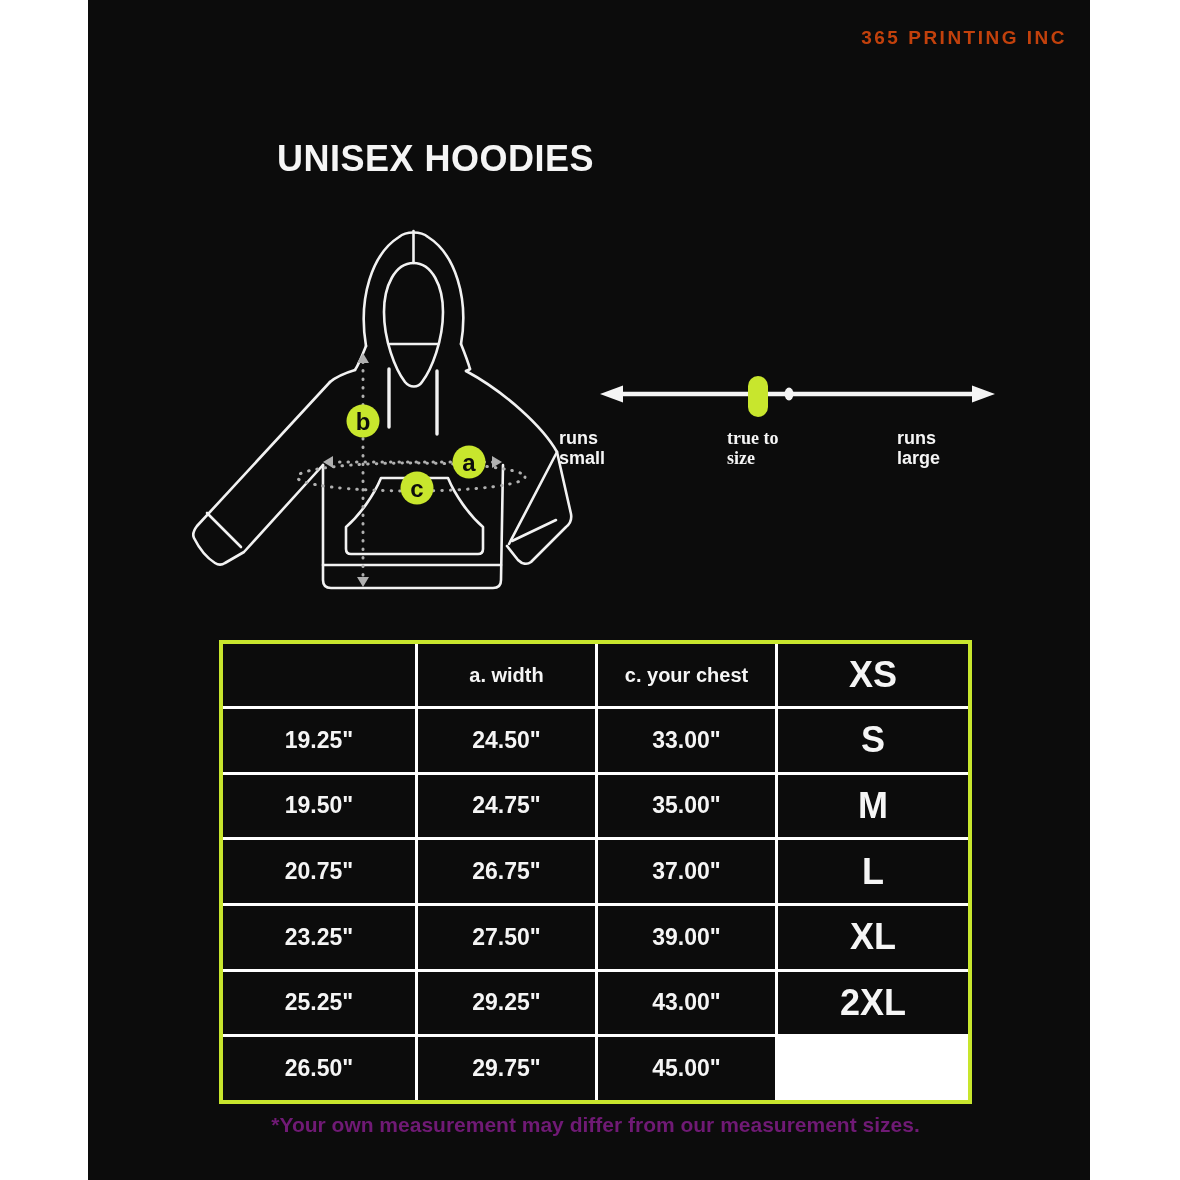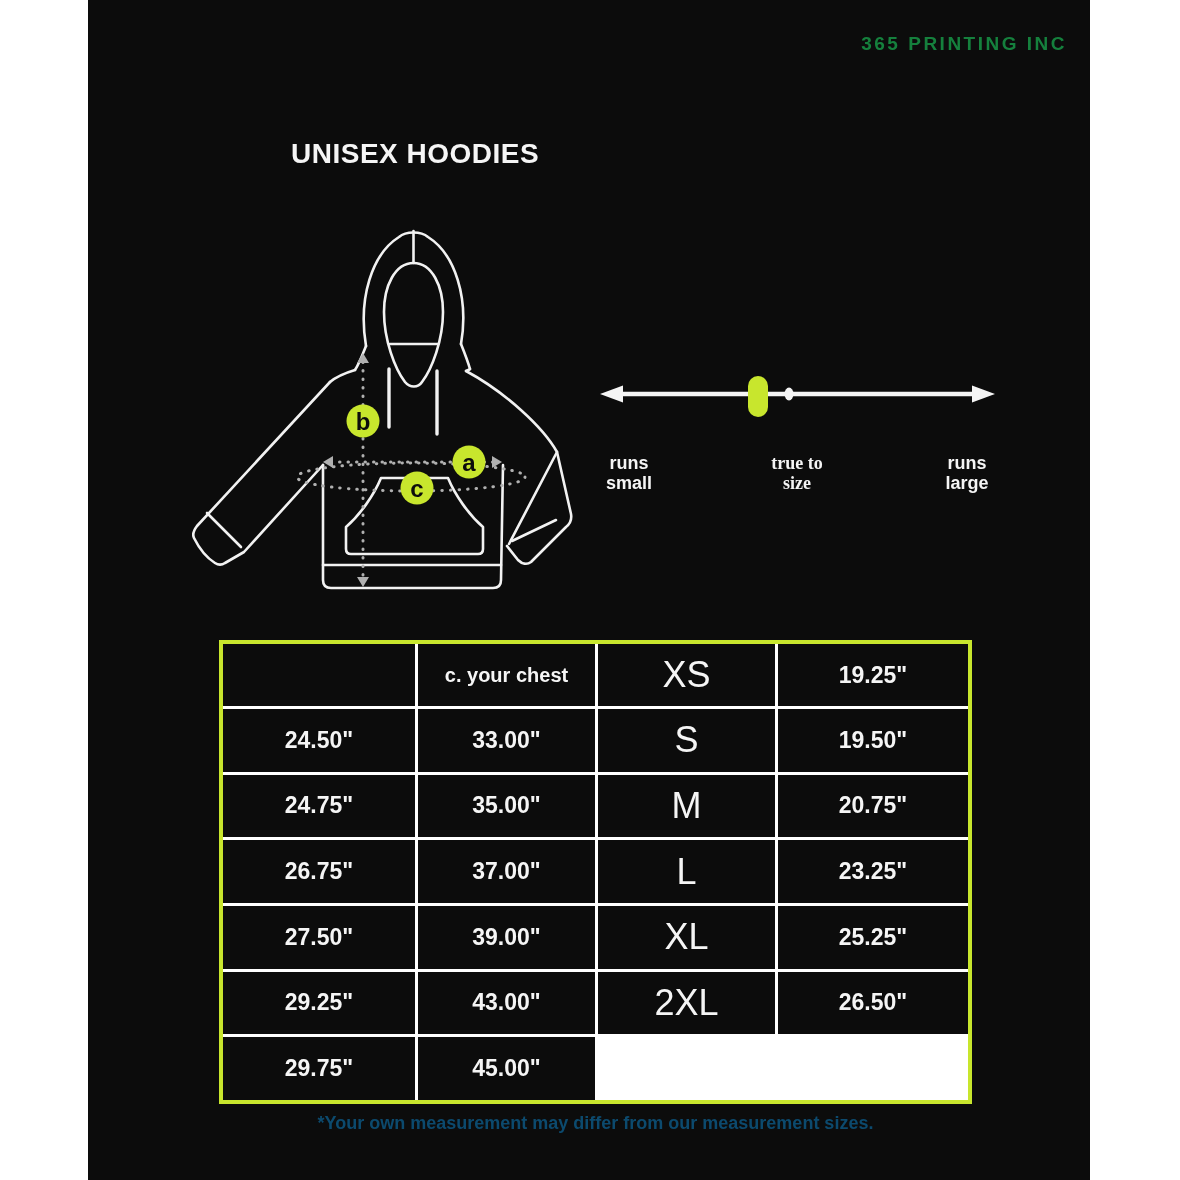--- a/index.html
+++ b/index.html
@@ -3,60 +3,60 @@
 <meta charset="utf-8">
 <style>
   html,body { margin:0; padding:0; }
   .page {
     position:relative; width:1180px; height:1180px; background:#ffffff;
     font-family:"Liberation Sans", sans-serif; overflow:hidden;
   }
   .canvas { position:absolute; left:88px; top:0; width:1002px; height:1180px; background:#0c0c0c; }
 
   .brand {
-    position:absolute; top:33px; right:113px; color:#15803d;
+    position:absolute; top:27px; right:113px; color:#c2410c;
     font-size:19px; font-weight:bold; letter-spacing:2.5px; white-space:nowrap;
   }
   .title {
     position:absolute; left:150px; top:56px; color:#c8e62d;
     font-size:66px; font-weight:bold; letter-spacing:1px; white-space:nowrap;
   }
   .subtitle {
-    position:absolute; left:291px; top:138px; color:#f5f5f5;
-    font-size:28px; font-weight:bold; letter-spacing:0.5px; white-space:nowrap;
+    position:absolute; left:277px; top:138px; color:#f5f5f5;
+    font-size:36px; font-weight:bold; letter-spacing:0.5px; white-space:nowrap;
   }
 
   .diagram-svg { position:absolute; left:170px; top:222px; width:420px; height:380px; }
   .scale-svg   { position:absolute; left:590px; top:360px; width:420px; height:65px; }
 
   .scale-label {
-    position:absolute; top:453px; width:140px; text-align:center;
+    position:absolute; top:428px; width:140px; text-align:left;
     color:#f5f5f5; font-weight:bold; font-size:18px; line-height:20px;
   }
   .scale-label.left   { left:559px; }
   .scale-label.center { left:727px;font-family:Liberation Serif, serif; }
   .scale-label.right  { left:897px; }
 
   .size-table {
     position:absolute; left:219px; top:640px; width:753px; height:464px;
     box-sizing:border-box; border:4px solid #c8e62d; background:#ffffff;
     display:grid; grid-template-columns:192px 177px 177px 1fr;
     grid-template-rows:62px repeat(6, 1fr); gap:3px;
   }
   .cell {
     background:#0c0c0c; color:#f5f5f5; display:flex;
     align-items:center; justify-content:center; white-space:nowrap;
   }
   .cell.head { font-size:20px; font-weight:bold; }
-  .cell.size { font-size:36px; font-weight:normal; }
+  .cell.size { font-size:36px; font-weight:bold; }
   .cell.val  { font-size:23px; font-weight:bold; }
 
   .footnote {
     position:absolute; left:219px; top:1113px; width:753px; text-align:center;
-    color:#0c4a6e; font-size:18px; font-weight:bold; white-space:nowrap;
+    color:#701a75; font-size:21px; font-weight:bold; white-space:nowrap;
   }
 </style>
 </head>
 <body>
 
 <div class="page">
   <div class="canvas"></div>
 
   <div class="brand">365 PRINTING INC</div>
   <div class="subtitle">UNISEX HOODIES</div>
@@ -134,20 +134,21 @@
     <div>true to</div>
     <div>size</div>
   </div>
   <div class="scale-label right">
     <div>runs</div>
     <div>large</div>
   </div>
 
   <div class="size-table">
     <div class="cell head"></div>
+    <div class="cell head">a. width</div>
     <div class="cell head">c. your chest</div>
 
     <div class="cell size">XS</div>
     <div class="cell val">19.25"</div>
     <div class="cell val">24.50"</div>
     <div class="cell val">33.00"</div>
 
     <div class="cell size">S</div>
     <div class="cell val">19.50"</div>
     <div class="cell val">24.75"</div>

